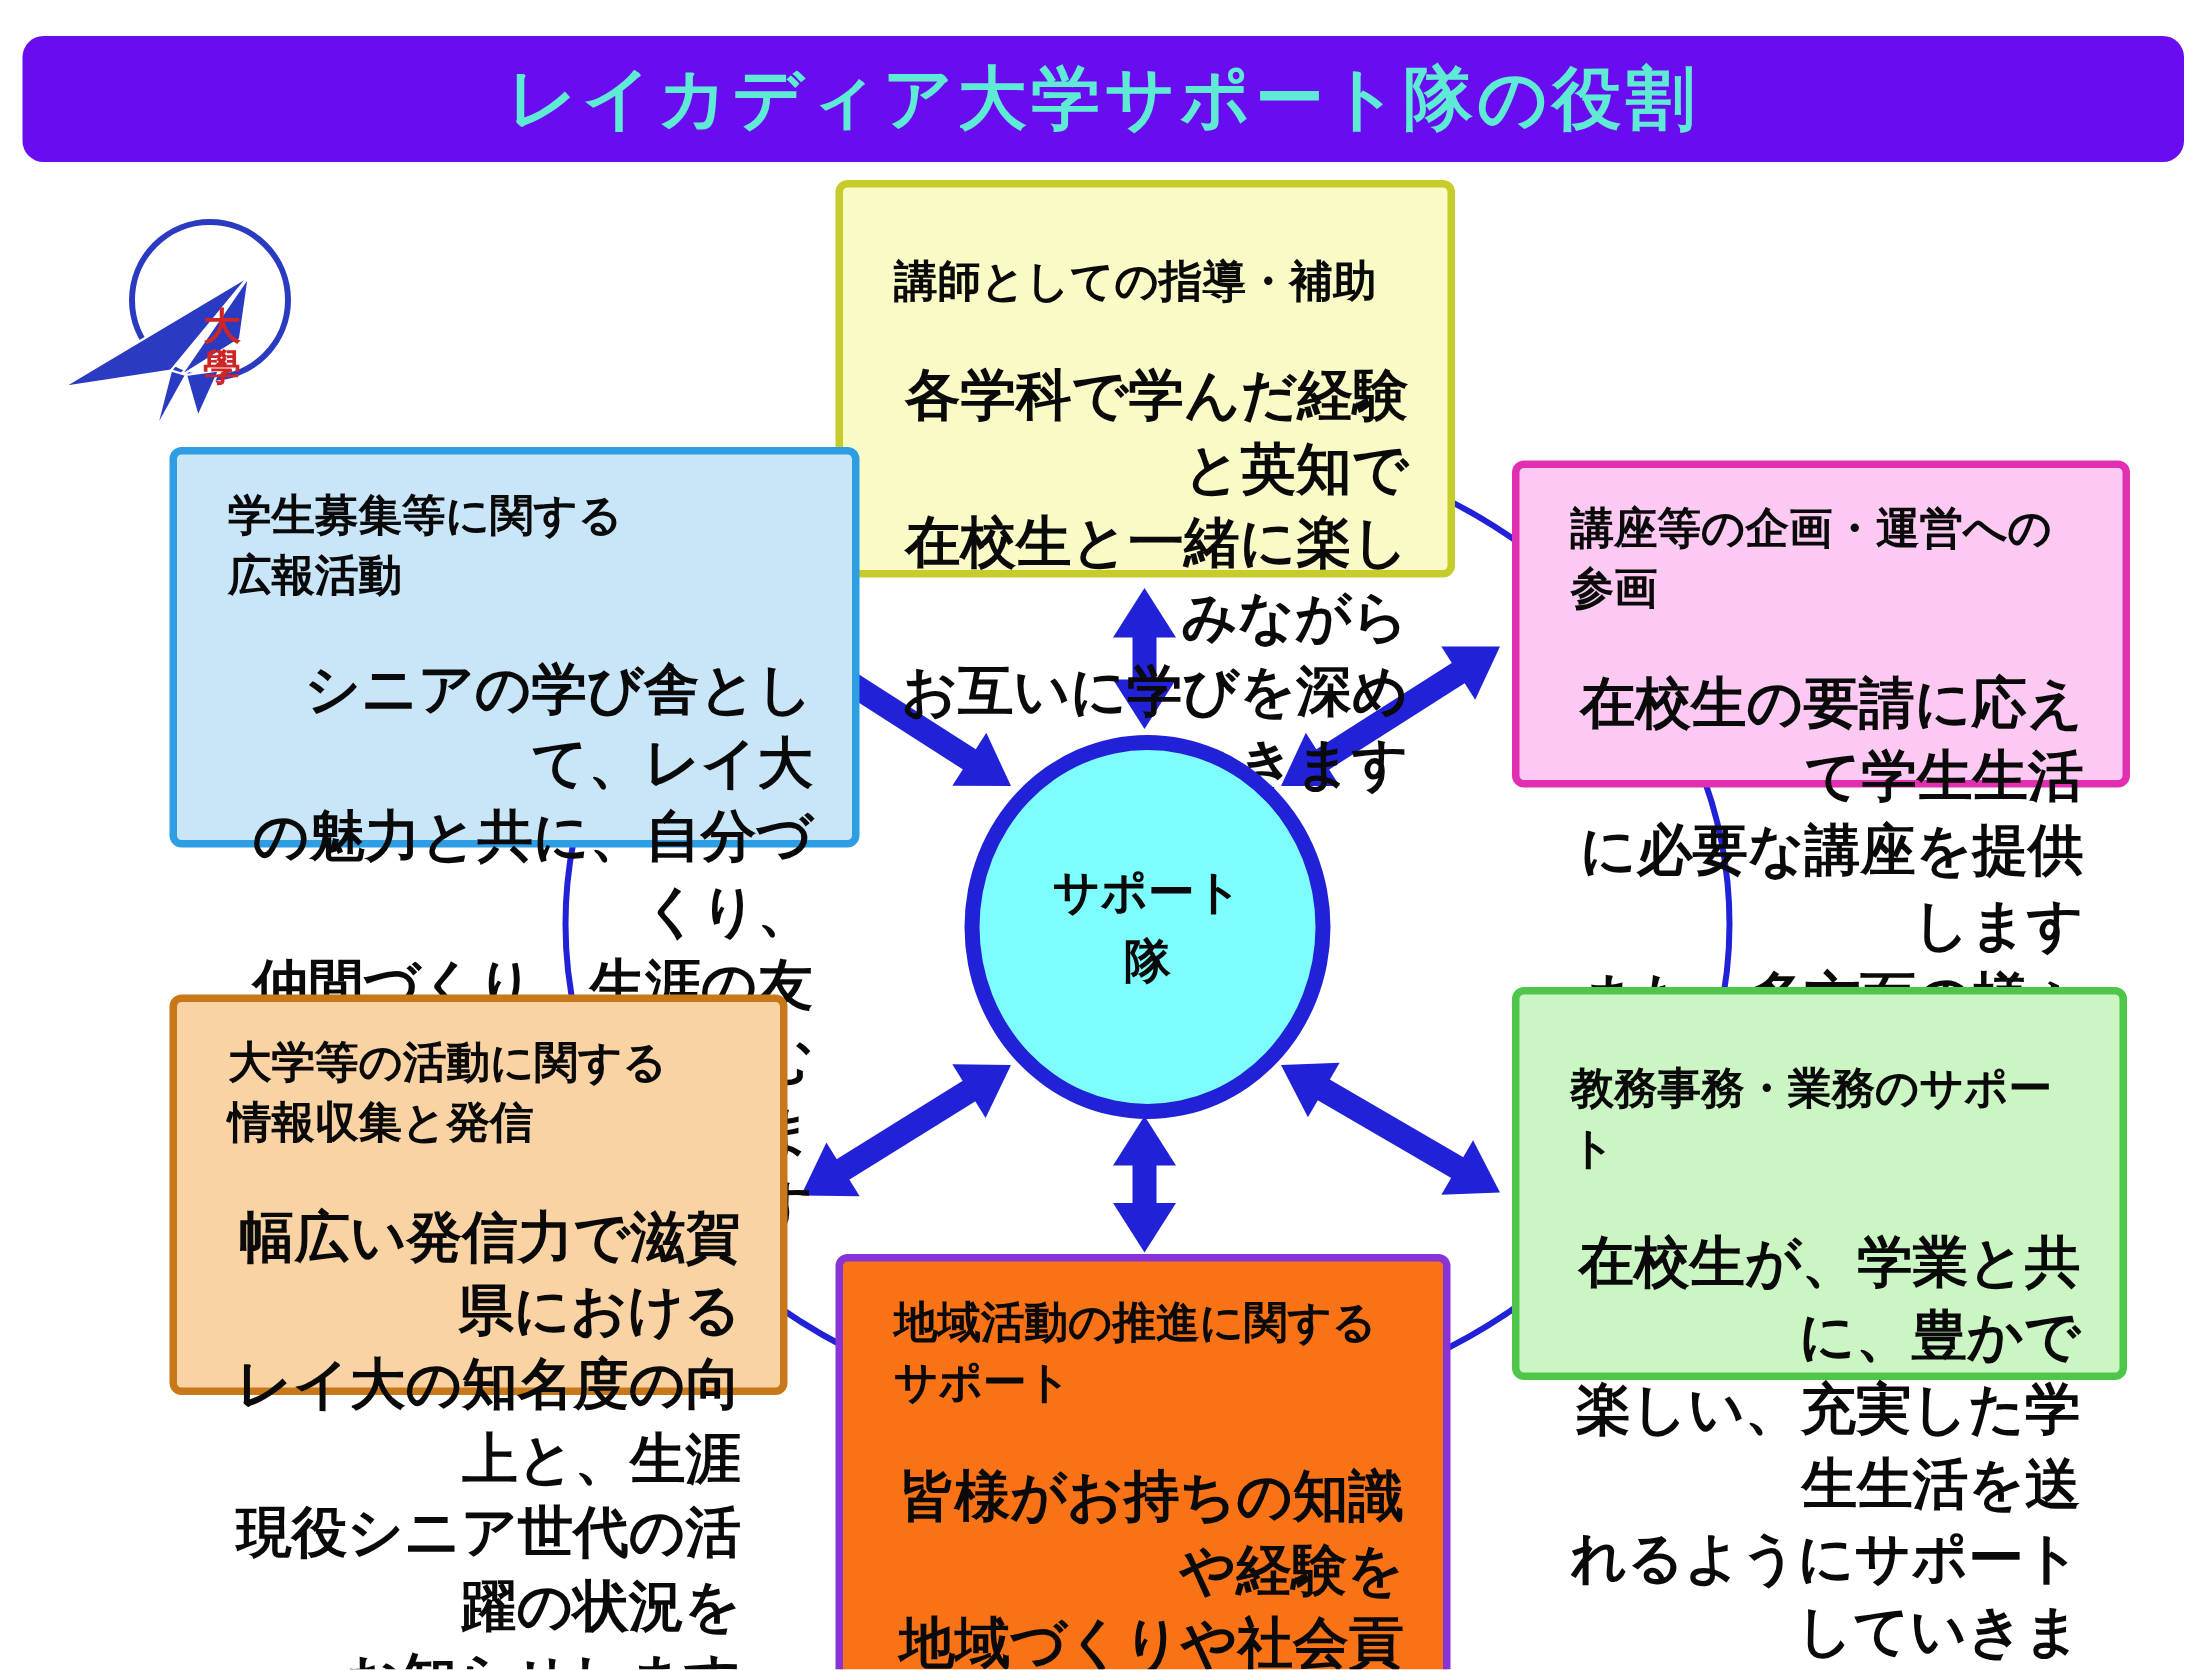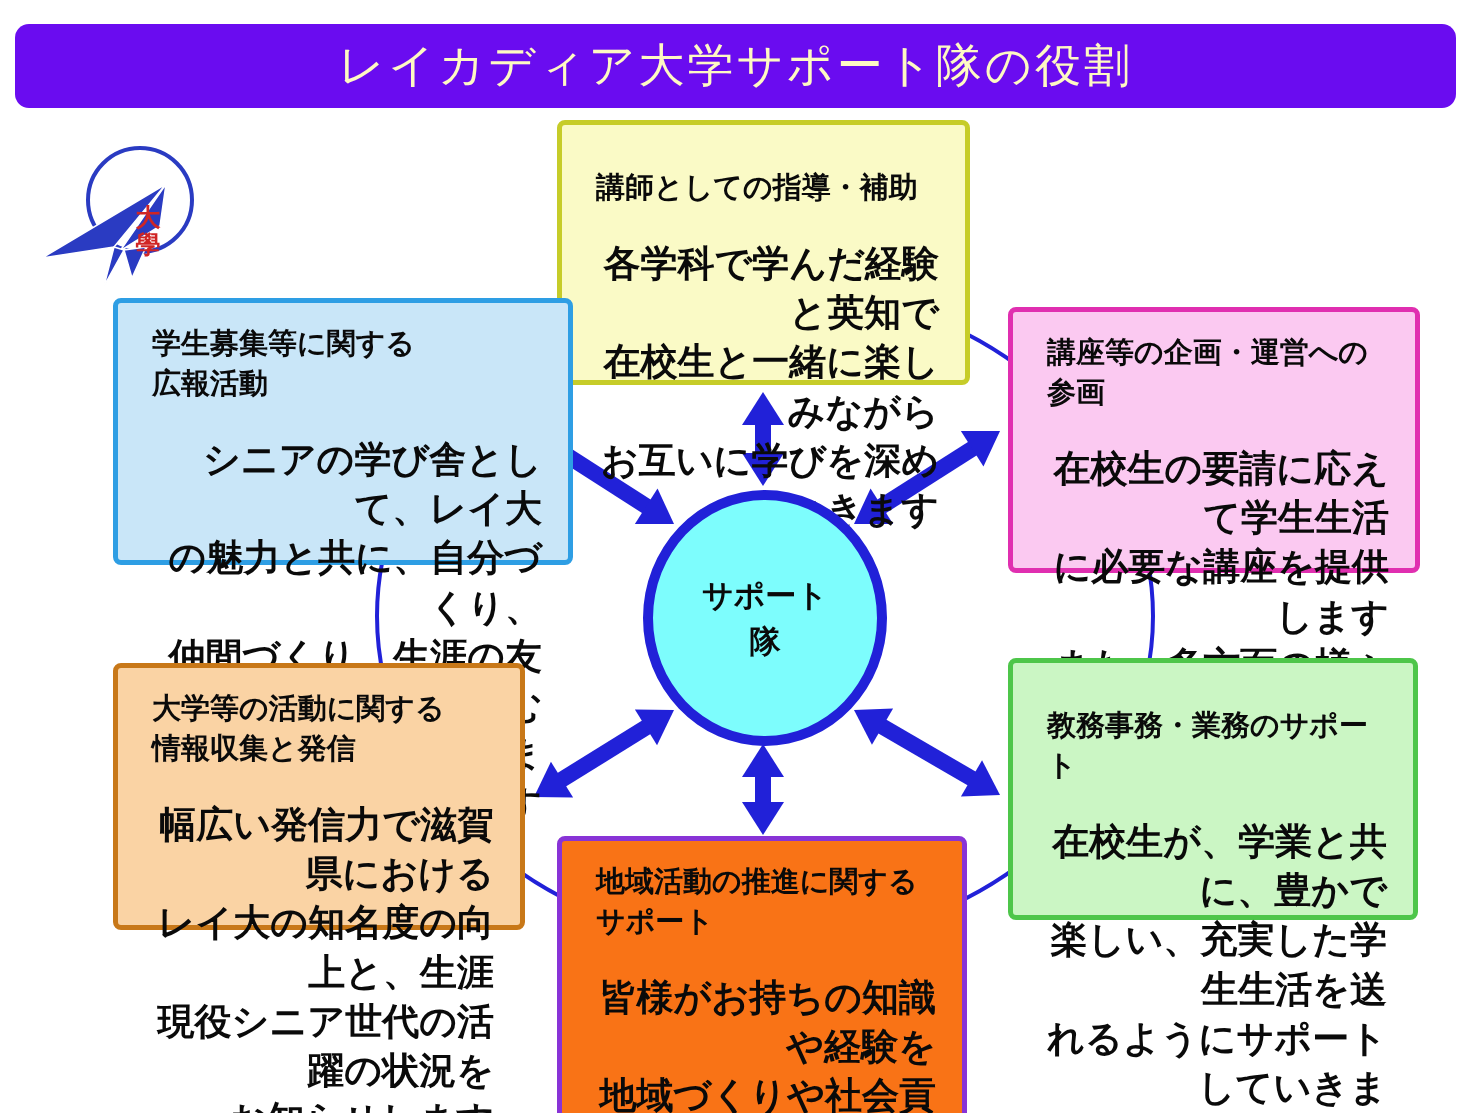--- a/index.html
+++ b/index.html
@@ -17,22 +17,22 @@
   .banner {
     position: absolute;
     left: 15px; top: 24px;
     width: 1441px; height: 84px;
     background: #6a0cf0;
     border-radius: 14px;
     display: flex; align-items: center; justify-content: center;
   }
   .banner-title {
     font-size: 46px;
-    font-weight: normal;
-    color: #fef9c3;
+    font-weight: bold;
+    color: #5eead4;
     letter-spacing: 3px;
     white-space: nowrap;
   }
 
   
   .diagram-layer {
     position: absolute;
     left: 0; top: 0;
     width: 1471px; height: 1113px;
     z-index: 0;
@@ -62,21 +62,21 @@
     line-height: 1.33;
     white-space: pre-line;
     text-align: right;
   }
   .box--single { padding-top: 42px; }  
 
   .box-instructor { left: 557px; top: 120px; width: 413px; height: 265px;
     background: #fafac6; border-color: #c6cc29; }
   .box-pr        { left: 113px; top: 298px; width: 460px; height: 267px;
     background: #c9e6f8; border-color: #2e9ee4; }
-  .box-course    { left: 1008px; top: 307px; width: 412px; height: 266px;
+  .box-course    { left: 1008px; top: 307px; width: 412px; height: 218px;
     background: #fbc9f1; border-color: #e02fb0; }
   .box-info      { left: 113px; top: 663px; width: 412px; height: 267px;
     background: #fad3a4; border-color: #c87818; }
   .box-academic  { left: 1008px; top: 658px; width: 410px; height: 262px;
     background: #cbf6c4; border-color: #4ec64a; }
   .box-community { left: 557px; top: 836px; width: 410px; height: 296px;
     background: #f97316; border-color: #8833d6; }
 
   
   .center-circle {

